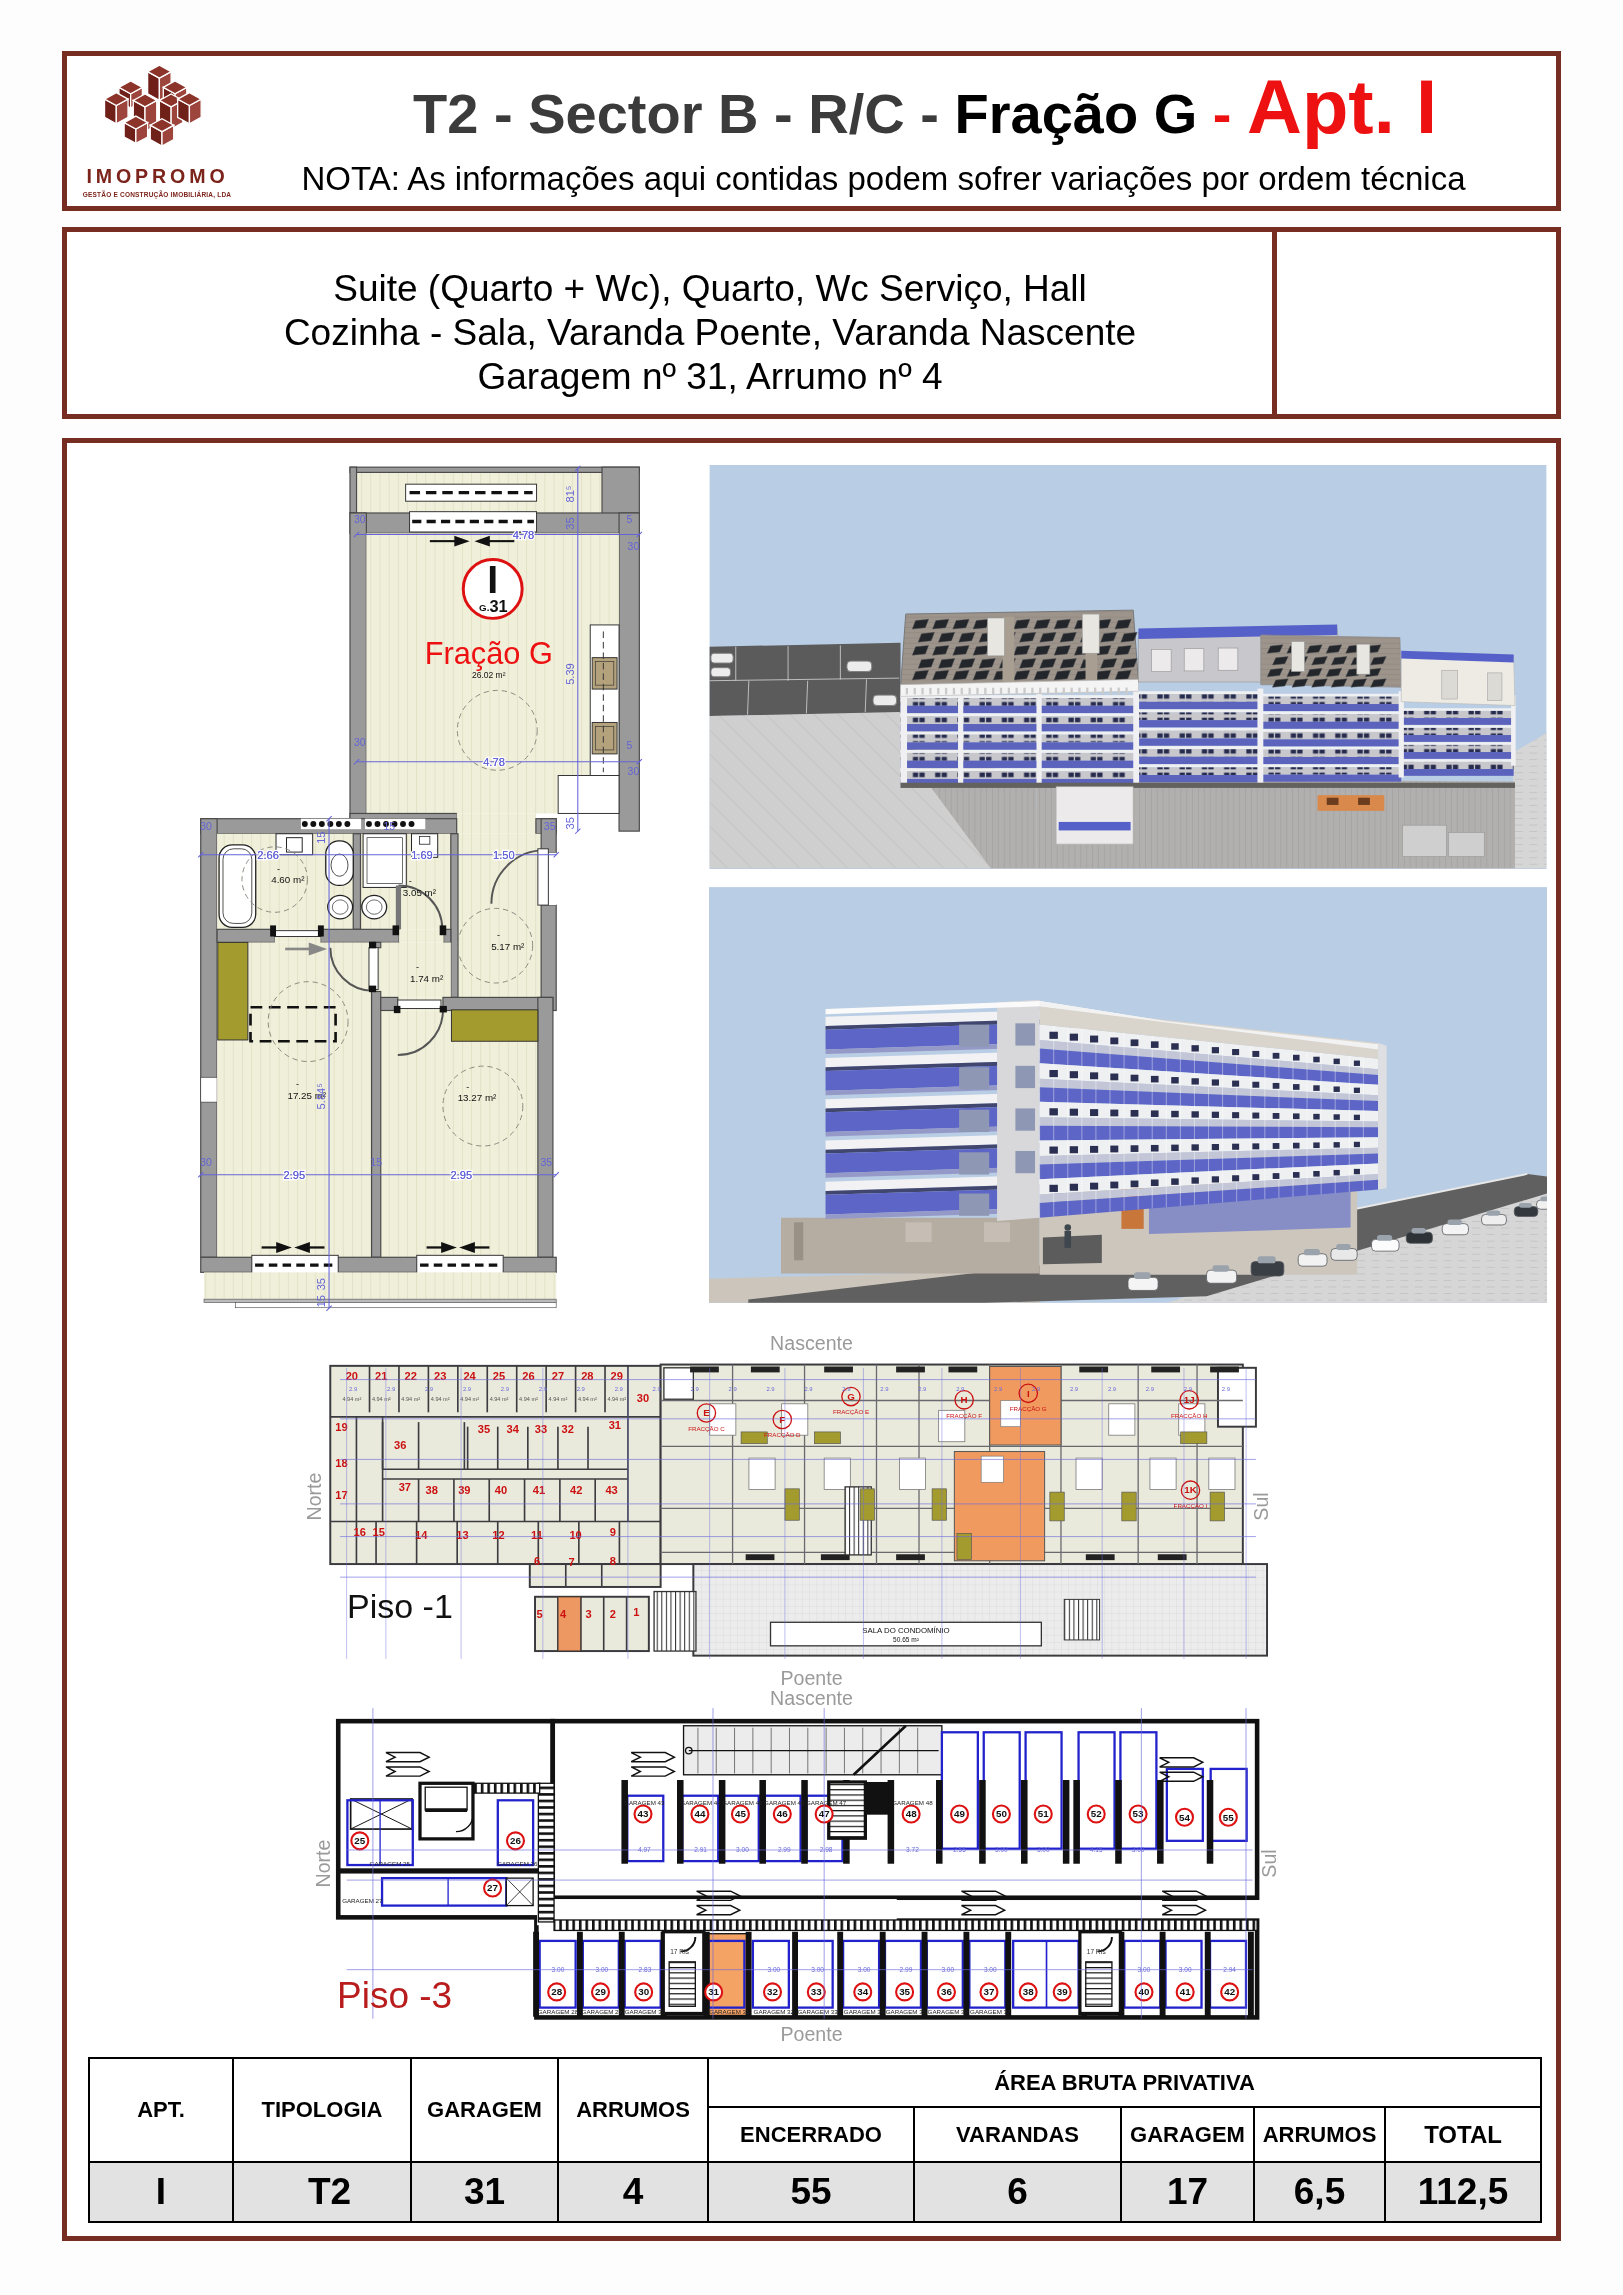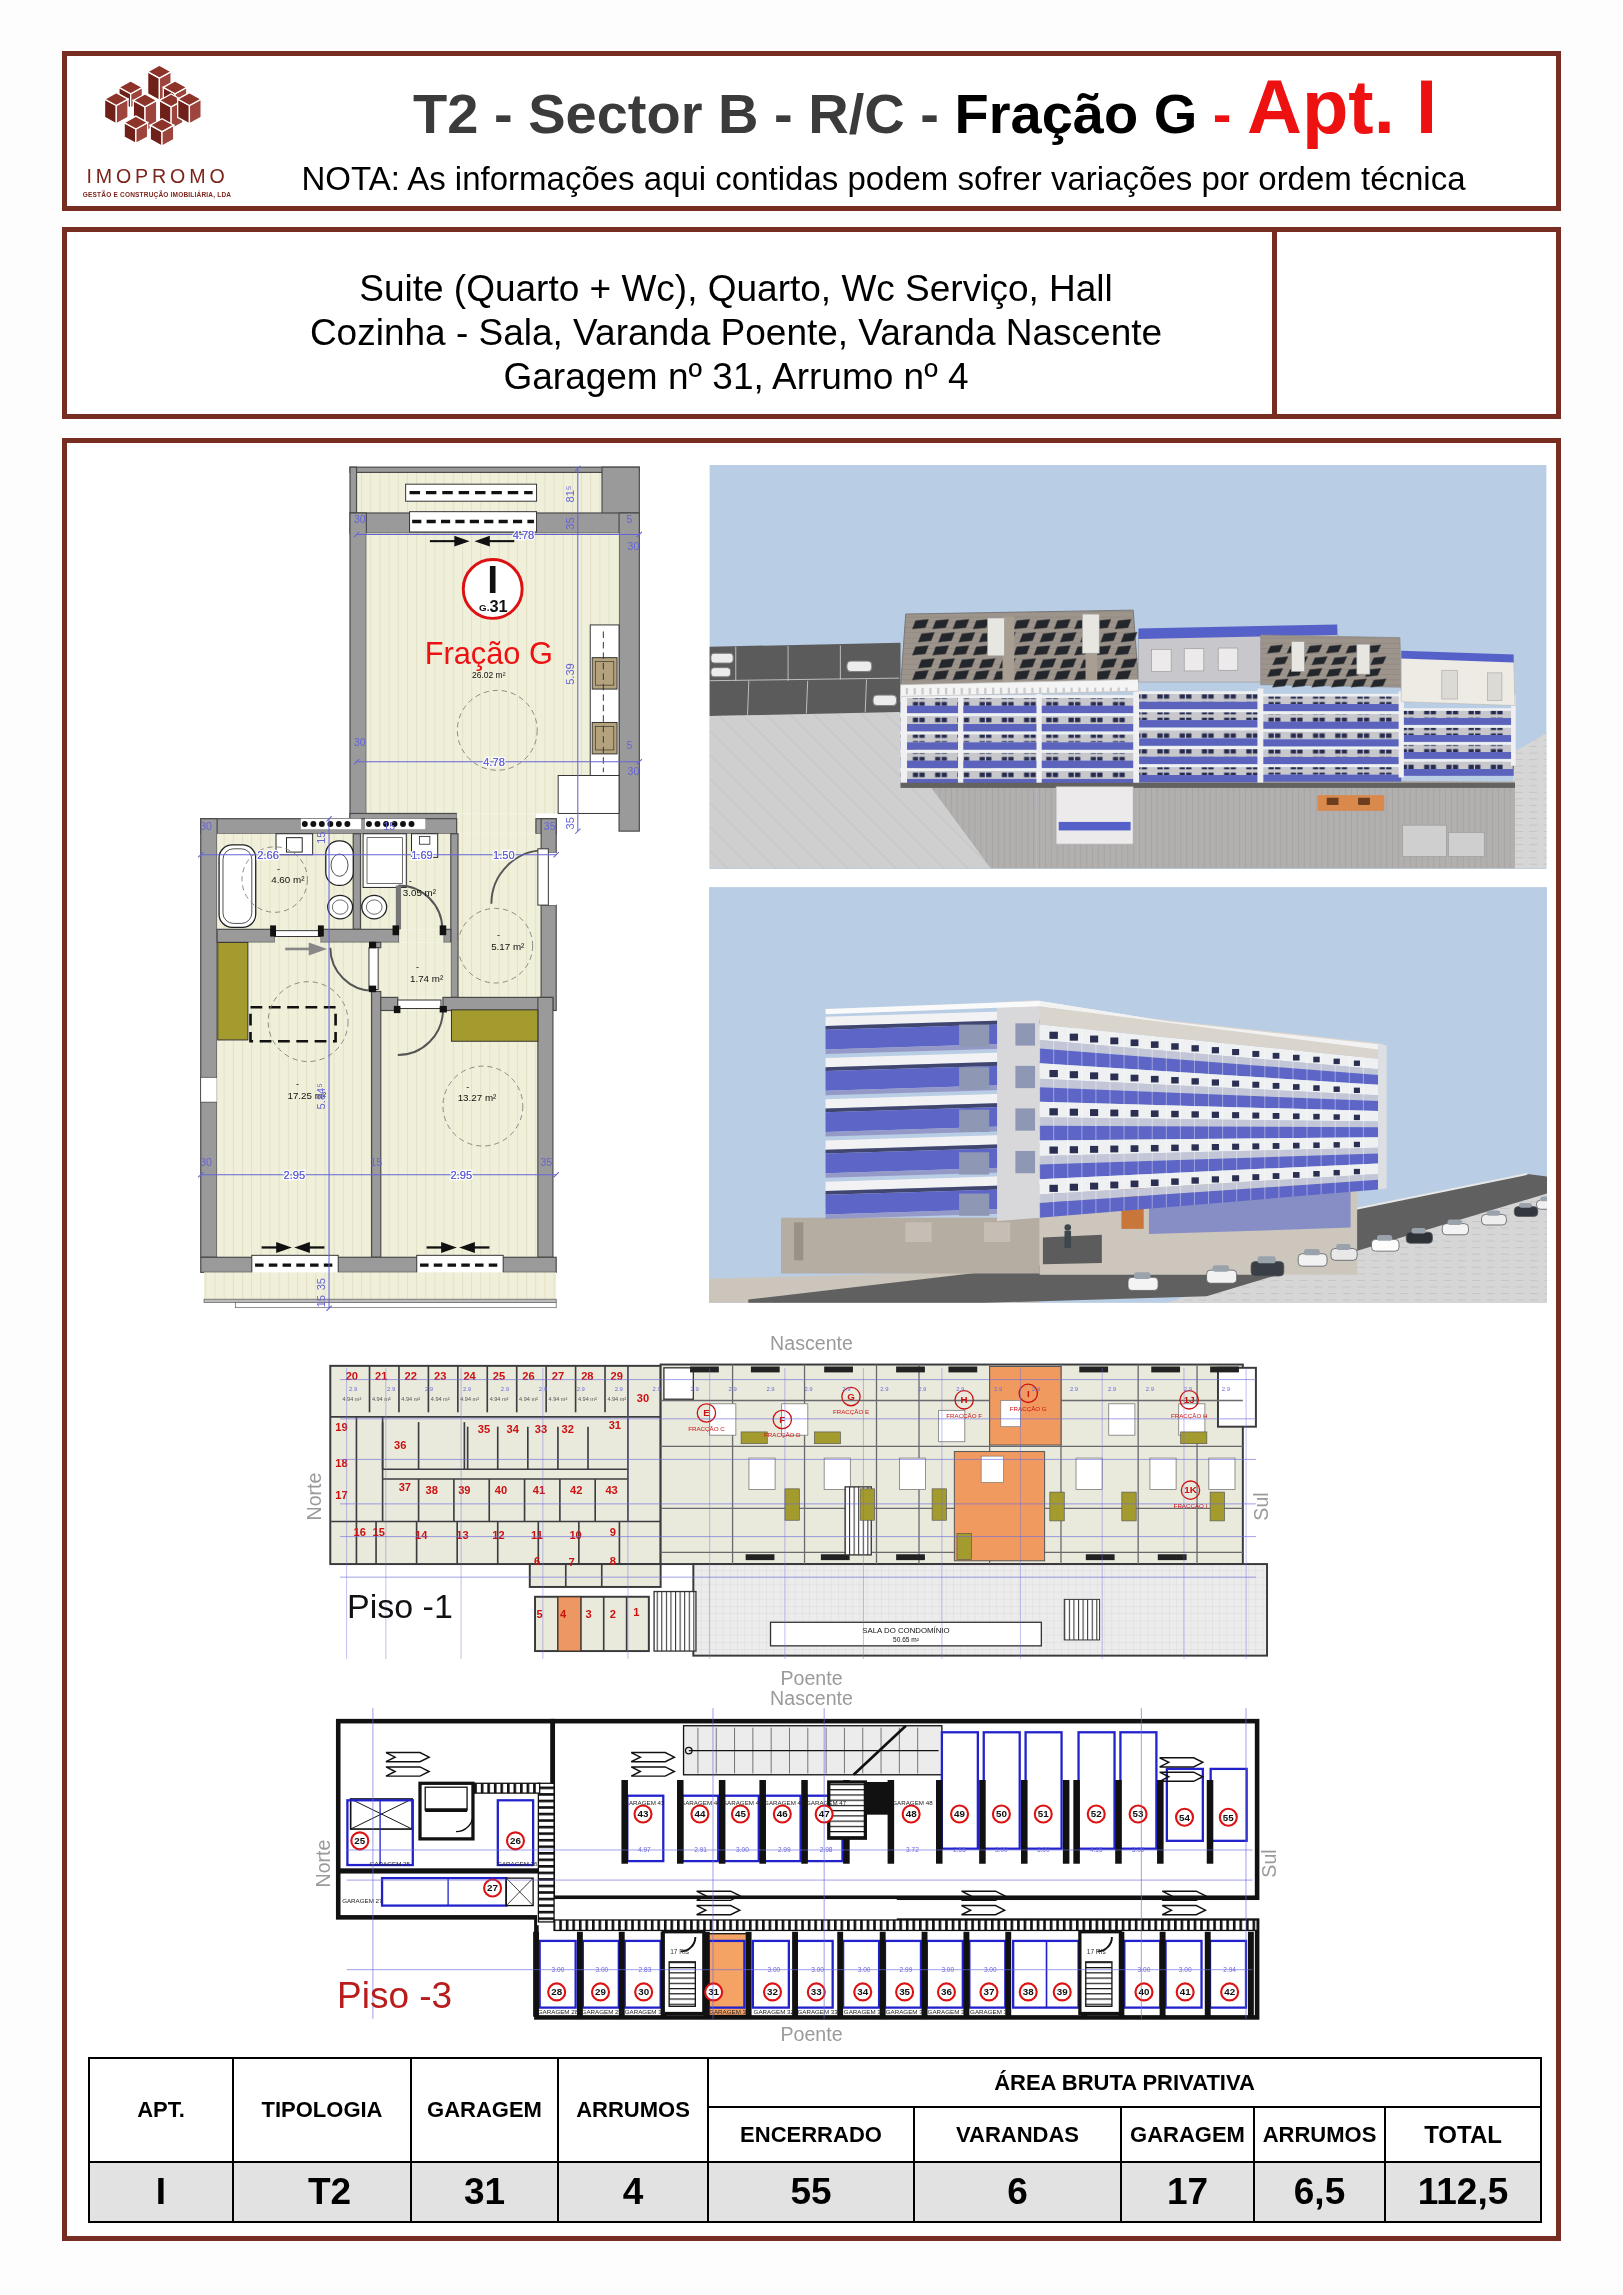--- a/index.html
+++ b/index.html
@@ -33,35 +33,35 @@
     <polygon points="140.0,96.0 158.0,86.1 158.0,58.1 140.0,68.0" fill="#9d453c" stroke="#fff" stroke-width="2"></polygon>
     <polygon points="140.0,68.0 122.0,58.1 140.0,48.2 158.0,58.1" fill="#8c342a" stroke="#fff" stroke-width="2"></polygon>
     <polygon points="40.0,116.1 58.0,126.0 58.0,104.0 40.0,94.1" fill="#6f2119" stroke="#fff" stroke-width="2"></polygon>
     <polygon points="58.0,126.0 76.0,116.1 76.0,94.1 58.0,104.0" fill="#9d453c" stroke="#fff" stroke-width="2"></polygon>
     <polygon points="58.0,104.0 40.0,94.1 58.0,84.2 76.0,94.1" fill="#8c342a" stroke="#fff" stroke-width="2"></polygon>
     <polygon points="80.0,120.1 98.0,130.0 98.0,108.0 80.0,98.1" fill="#6f2119" stroke="#fff" stroke-width="2"></polygon>
     <polygon points="98.0,130.0 116.0,120.1 116.0,98.1 98.0,108.0" fill="#9d453c" stroke="#fff" stroke-width="2"></polygon>
     <polygon points="98.0,108.0 80.0,98.1 98.0,88.2 116.0,98.1" fill="#8c342a" stroke="#fff" stroke-width="2"></polygon>
   </svg>
 
-<div class="abs" style="left:82px;top:165px;width:151px;text-align:center;color:#7c241b;font-weight:normal;font-size:19.6px;letter-spacing:3.9px;">IMOPROMO</div>
+<div class="abs" style="left:82px;top:165px;width:151px;text-align:center;color:#7c241b;font-weight:bold;font-size:19.6px;letter-spacing:3.9px;">IMOPROMO</div>
 
 <div class="abs" style="left:75px;top:191px;width:164px;text-align:center;color:#7c241b;font-weight:bold;font-size:6.5px;letter-spacing:0.2px;">GESTÃO E CONSTRUÇÃO IMOBILIÁRIA, LDA</div>
 
 <div class="abs" style="left:285px;top:58px;width:1152px;line-height:98px;text-align:right;white-space:nowrap;font-weight:bold;">
 <span style="font-size:56px;color:#3b3b3b;">T2 - Sector B - R/C - </span><span style="font-size:56px;color:#000;">Fração G</span><span style="font-size:56px;color:#ee1111;"> - </span><span style="font-size:76px;color:#ee1111;">Apt. I</span>
 </div>
 
 <div class="abs" style="left:301px;top:159px;width:1165px;text-align:center;font-size:33px;color:#000;line-height:39px;white-space:nowrap;">NOTA: As informações aqui contidas podem sofrer variações por ordem técnica</div>
 
 <div class="box" style="left:62px;top:227px;width:1499px;height:192px;"></div>
 
 <div class="abs" style="left:1272px;top:230px;width:5.2px;height:186px;background:#772d22;"></div>
 
-<div class="abs" style="left:62px;top:267px;width:1296px;text-align:center;font-size:37px;line-height:44px;color:#000;padding-left:26px;">Suite (Quarto + Wc), Quarto, Wc Serviço, Hall<br>Cozinha - Sala, Varanda Poente, Varanda Nascente<br>Garagem nº 31, Arrumo nº 4</div>
+<div class="abs" style="left:62px;top:267px;width:1296px;text-align:center;font-size:37px;line-height:44px;color:#000;">Suite (Quarto + Wc), Quarto, Wc Serviço, Hall<br>Cozinha - Sala, Varanda Poente, Varanda Nascente<br>Garagem nº 31, Arrumo nº 4</div>
 
 <div class="box" style="left:62px;top:438px;width:1499px;height:1803px;background:#fff;"></div>
 
 <svg class="abs" style="left:196px;top:458px;" width="452" height="851" viewBox="0 0 690 1300">
 <defs>
 <pattern id="fp" width="14" height="20" patternUnits="userSpaceOnUse">
         <rect width="14" height="20" fill="#f0efda"></rect>
         <rect x="0" width="1.5" height="20" fill="#e2e1c6"></rect>
       </pattern>
 </defs>

